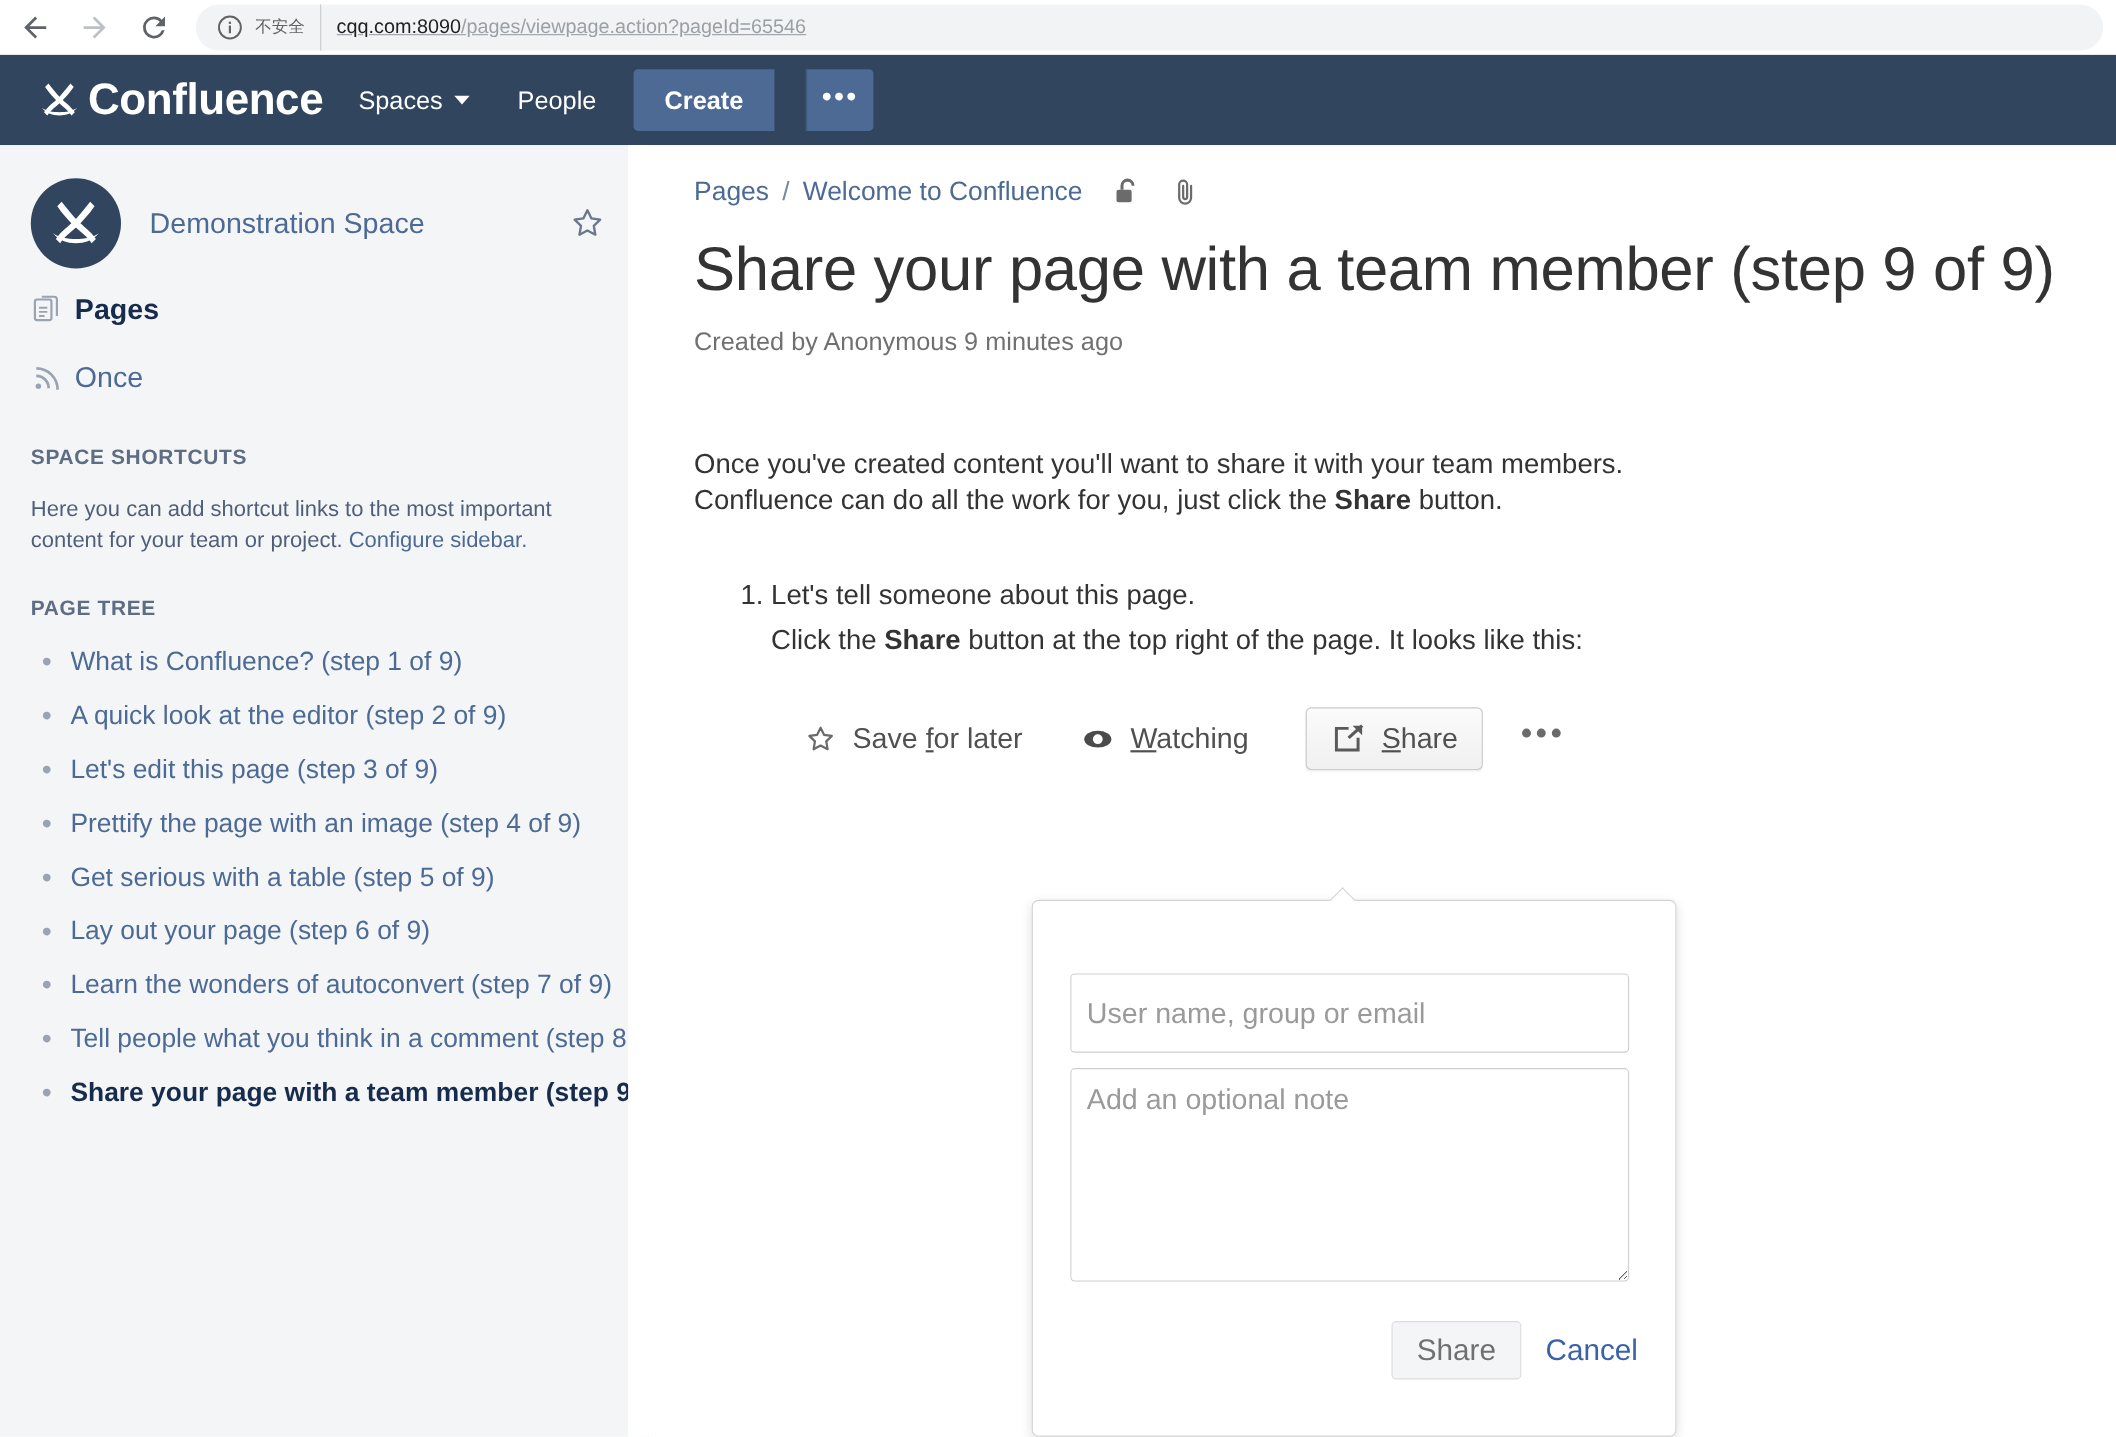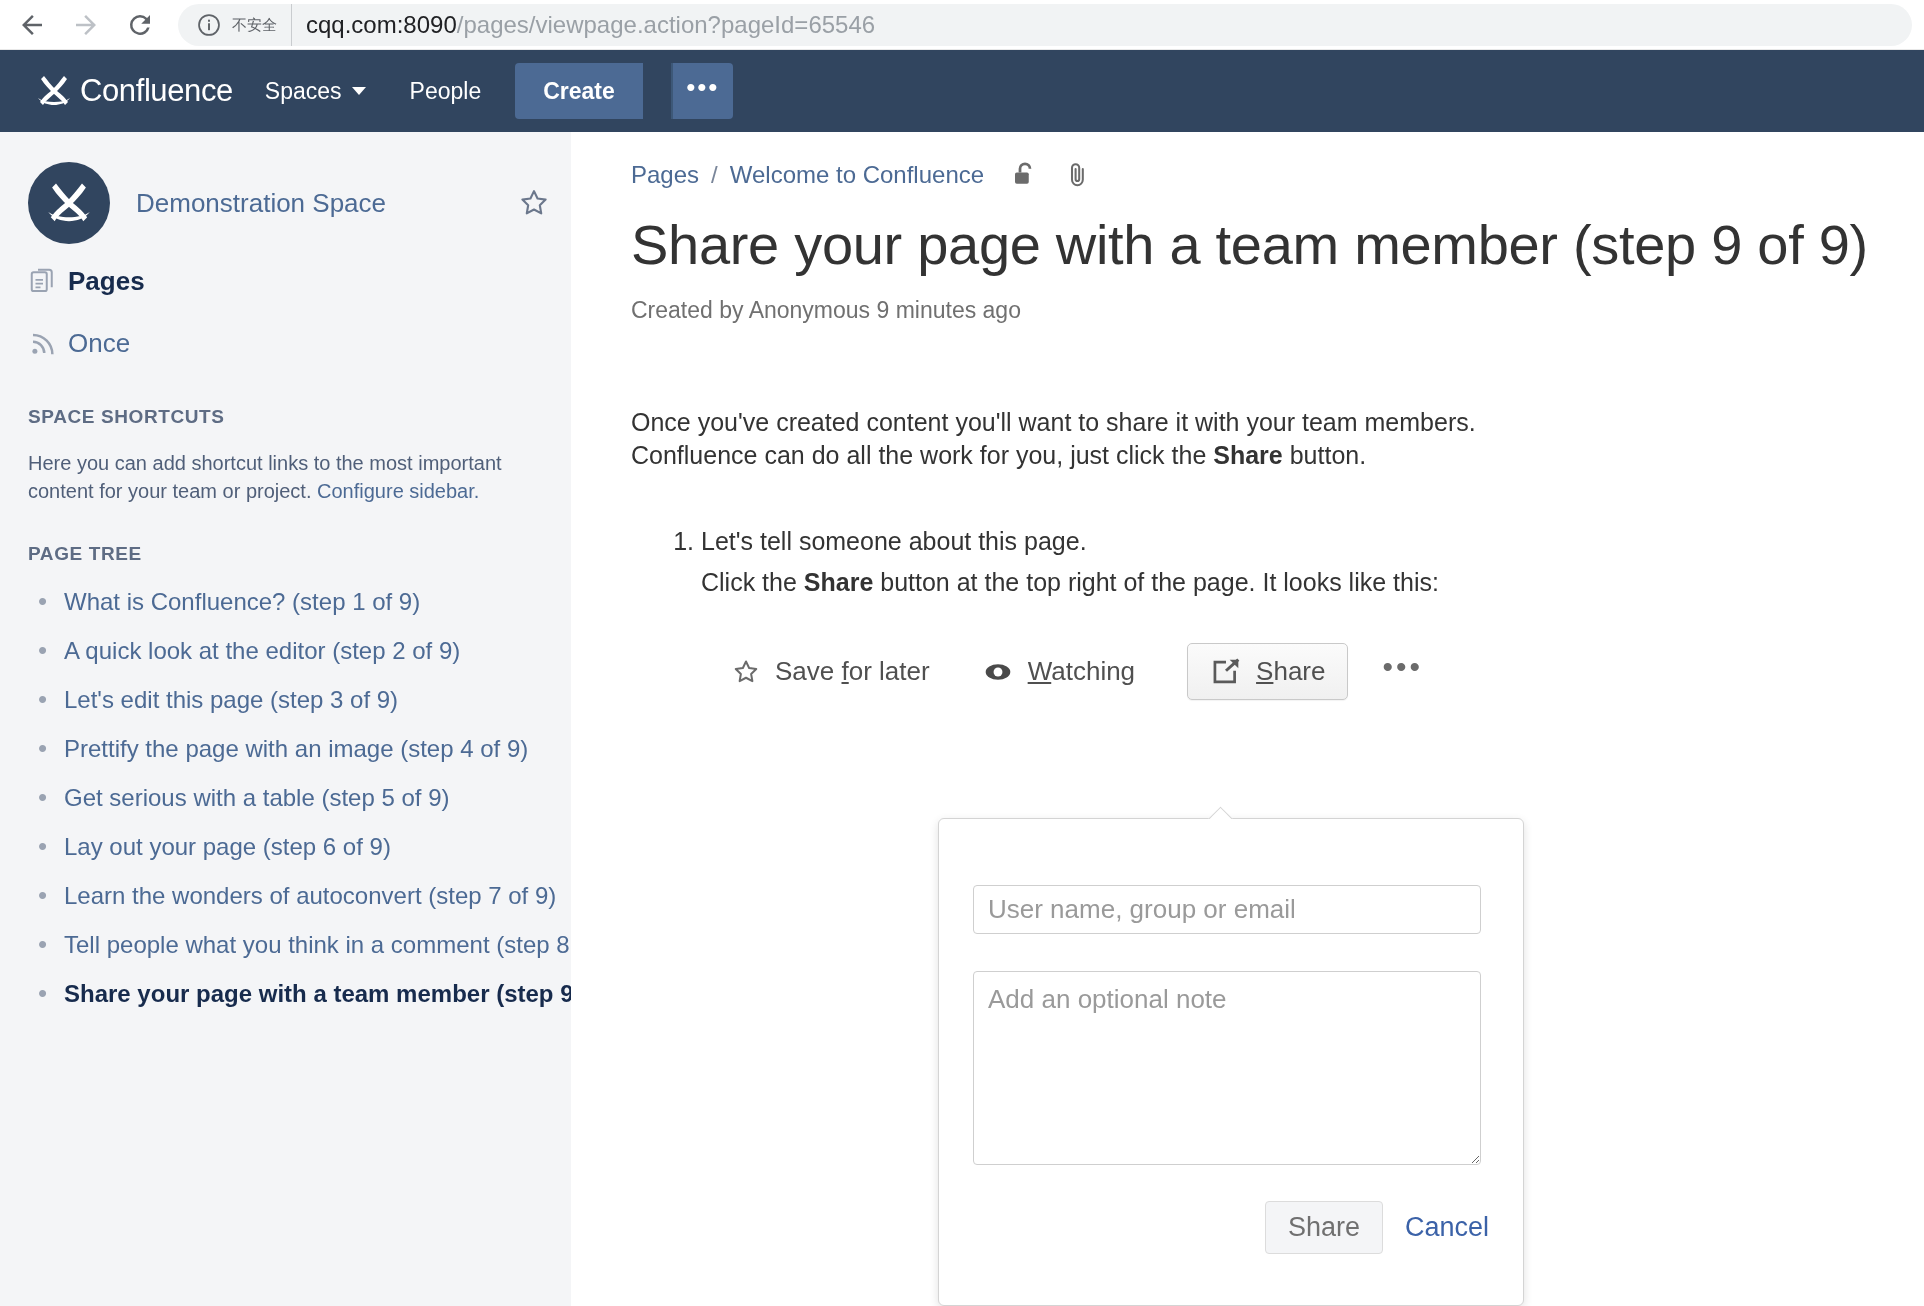--- a/index.html
+++ b/index.html
@@ -31,35 +31,35 @@
     display: flex; align-items: center; padding: 0 18px;
     min-width: 0;
   }
   #info-icon { flex: 0 0 auto; display: flex; align-items: center; margin-right: 10px; }
   #security-label {
     font-size: 15px; color: #5f6368; white-space: nowrap;
     padding-right: 14px; margin-right: 14px;
     border-right: 1px solid #c9cccf;
     line-height: 42px;
   }
-  #url-text { font-size: 24px; color: #9aa0a6; white-space: nowrap; overflow: hidden; }
+  #url-text { font-size: 18px; color: #9aa0a6; white-space: nowrap; overflow: hidden; text-decoration: underline; }
   #url-text .host { color: #202124; }
 
   
   #app-header {
     position: absolute; left: 0; top: 50px; width: 1924px; height: 82px;
     background: #31455f;
     display: flex; align-items: stretch;
   }
   #logo {
     display: flex; align-items: center; padding-left: 34px; padding-right: 10px;
     color: #ffffff; cursor: pointer;
   }
   #logo-mark { margin-right: 6px; display: flex; align-items: center; }
-  #logo-text { font-size: 31px; font-weight: normal; letter-spacing: -0.4px; }
+  #logo-text { font-size: 40px; font-weight: bold; letter-spacing: -0.4px; }
   .nav-item {
     display: flex; align-items: center; color: #ffffff;
     font-size: 23px; padding: 0 22px; cursor: pointer; white-space: nowrap;
   }
   .caret {
     display: inline-block; margin-left: 10px;
     border-left: 7px solid transparent; border-right: 7px solid transparent;
     border-top: 8px solid #ffffff;
   }
   #create-group { display: flex; align-items: center; margin-left: 12px; gap: 28px; }
@@ -191,21 +191,21 @@
     width: 26px; height: 13px; overflow: hidden;
   }
   #share-arrow:before {
     content: ""; position: absolute; left: 3px; top: 5px;
     width: 20px; height: 20px; background: #ffffff;
     border-left: 1px solid #d4d4d4; border-top: 1px solid #d4d4d4;
     transform: rotate(45deg);
   }
   #share-user-input {
     position: absolute; left: 34px; top: 66px;
-    width: 508px; height: 49px;
+    width: 508px; height: 72px;
     border: 1px solid #cfcfcf; border-radius: 4px;
     font-size: 26px; color: #333; padding: 0 14px;
     font-family: "Liberation Sans", sans-serif;
     background: #ffffff; outline: none;
   }
   #share-user-input::placeholder { color: #9a9a9a; }
   #share-note-input {
     position: absolute; left: 34px; top: 152px;
     width: 508px; height: 194px;
     border: 1px solid #cfcfcf; border-radius: 4px;

